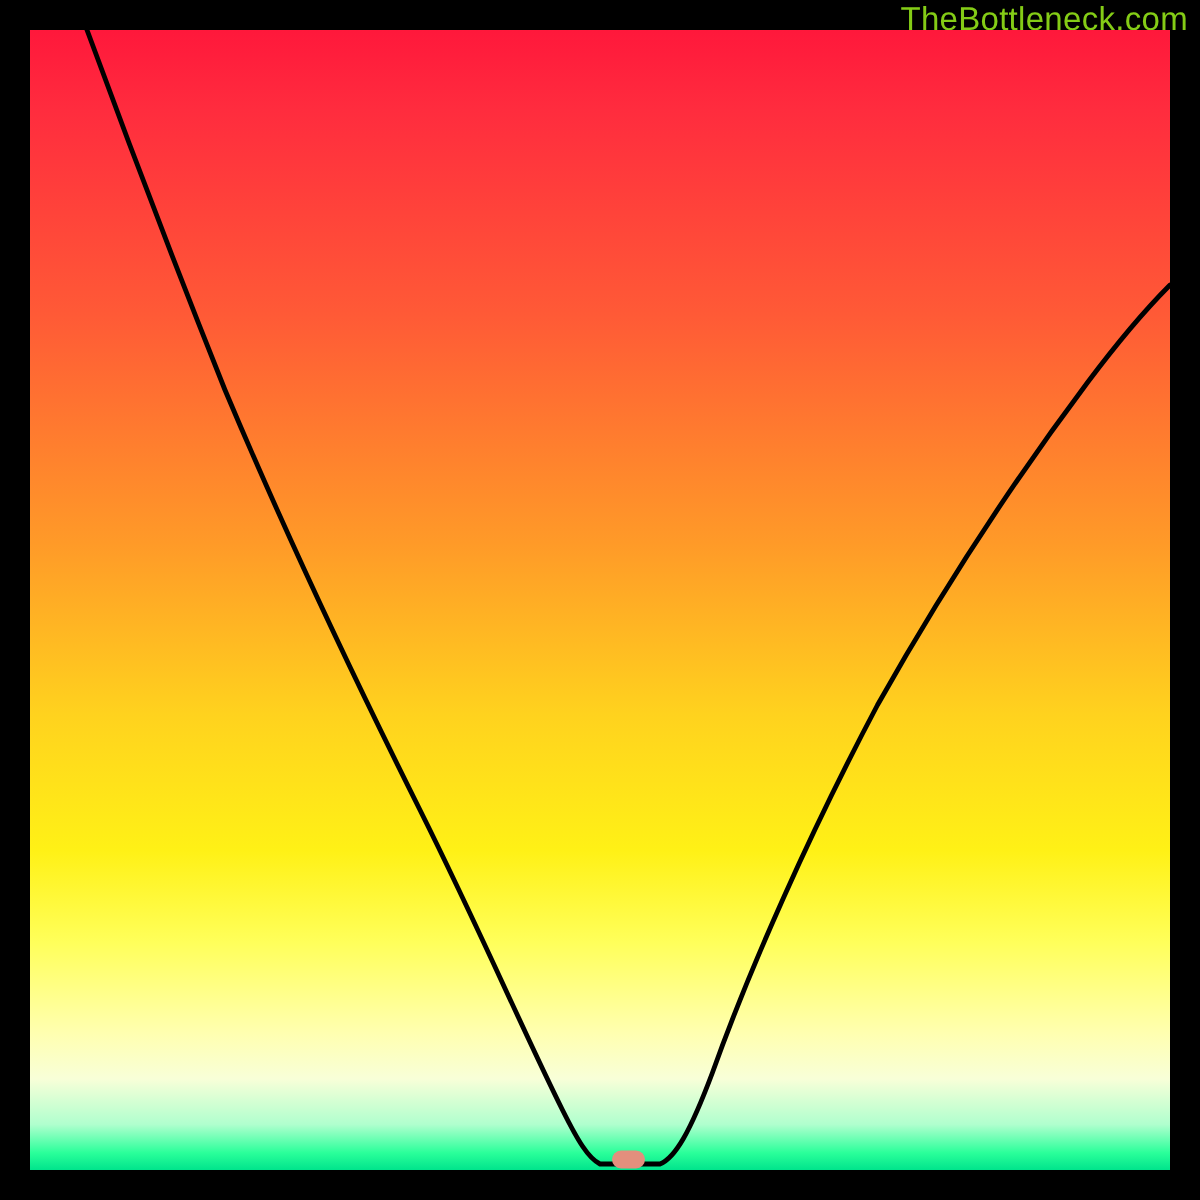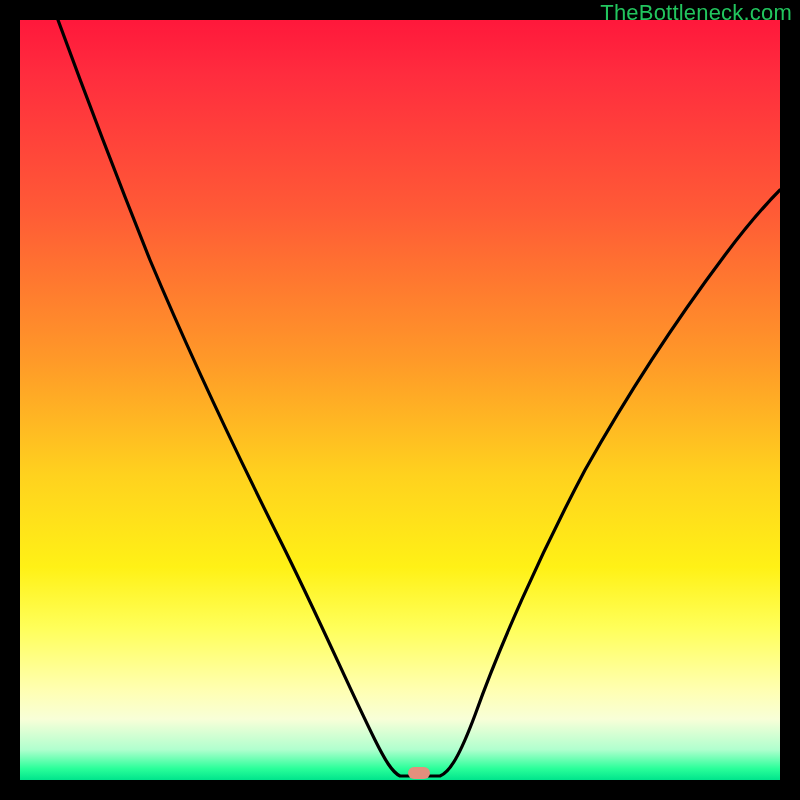--- a/index.html
+++ b/index.html
@@ -37,21 +37,21 @@
       #f8ffd8 92%,
       #b0ffce 96%,
       #2aff9a 98.5%,
       #00e48c 100%
     );
   }
   .watermark {
     position: absolute;
     top: 0px;
     right: 8px;
-    color: #22c55e;
+    color: #84cc16;
     font-size: 22px;
     letter-spacing: 0.2px;
     font-weight: 500;
     user-select: none;
   }
   svg.curve {
     position: absolute;
     left: 0;
     top: 0;
     width: 760px;

